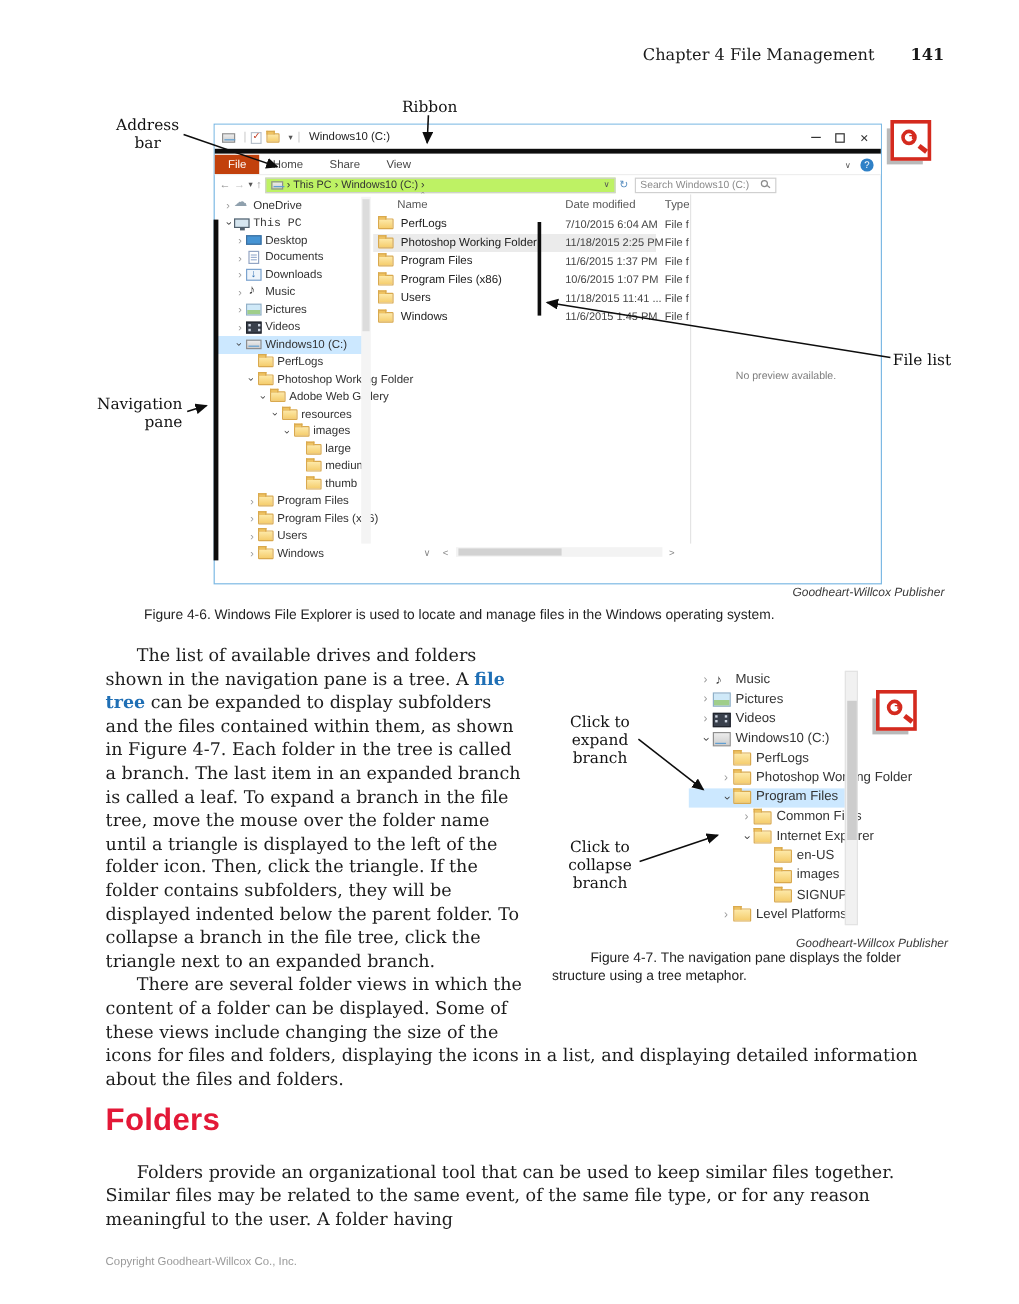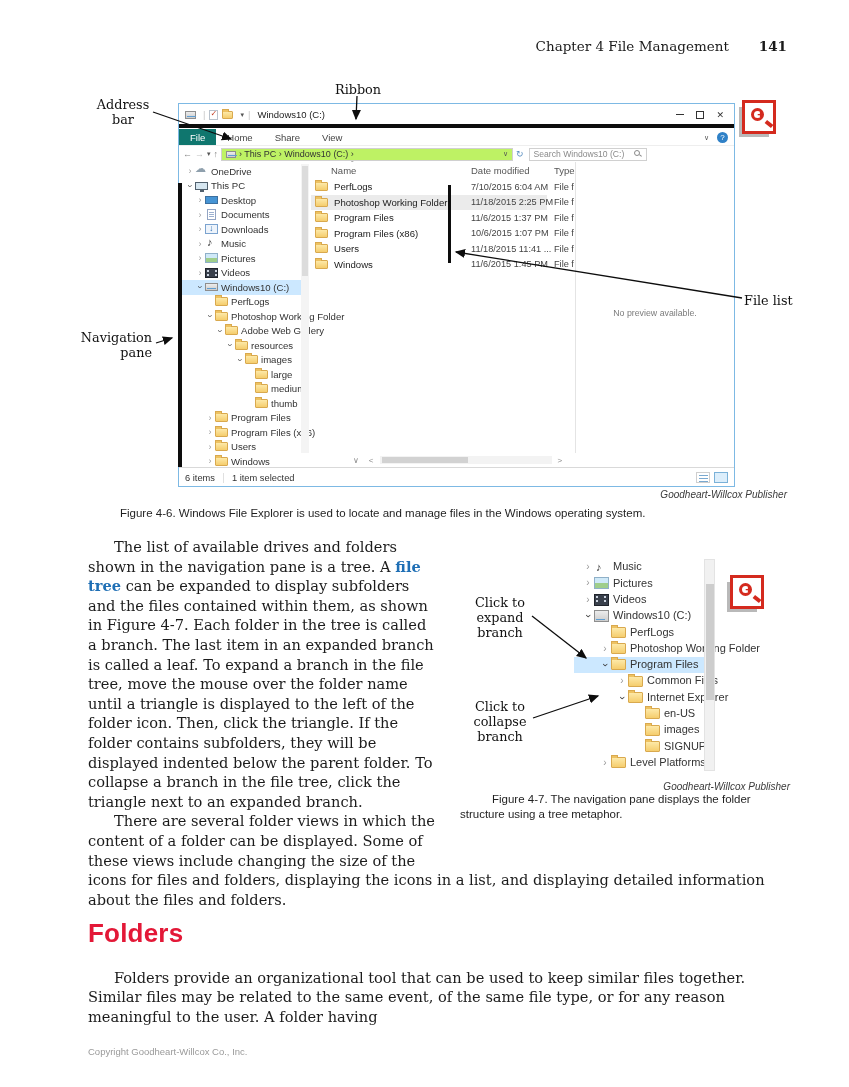--- a/index.html
+++ b/index.html
@@ -53,21 +53,21 @@
   .qat-caret, .tiny-chev { font-size:7px; color:#555; }
   .win-title { margin-left:7px; color:#222; }
   .win-ctrls { margin-left:auto; display:flex; gap:12px; align-items:center; padding-right:4px; }
   .wc-min { width:8px; height:1px; background:#333; }
   .wc-max { width:8px; height:8px; border:1px solid #333; }
   .wc-close { font-size:9px; color:#333; line-height:8px; }
 
   .tabsrow { position:absolute; left:0; top:25px; width:100%; height:17px; background:#fff;
              display:flex; align-items:stretch; border-bottom:1px solid #eee; }
   .tabsrow .tab { padding:0 11px; line-height:17px; color:#444; }
-  .tabsrow .tab.active { background:#0f766e; color:#fff; }
+  .tabsrow .tab.active { background:#c2410c; color:#fff; }
   .ribbon-right { margin-left:auto; display:flex; align-items:center; gap:8px; padding-right:6px; }
   .help-btn { width:11px; height:11px; border-radius:50%; background:#2f81c7; color:#fff;
               font-size:8px; line-height:11px; text-align:center; }
 
   .addrrow { position:absolute; left:0; top:42px; width:100%; height:16px; display:flex;
              align-items:center; gap:3px; padding:0 4px; color:#7a7a7a; }
   .nav-arrow { font-size:9px; color:#8a8a8a; }
   .nav-arrow.fwd { color:#c0c0c0; }
   .addrbox { width:292px; height:13px; border:1px solid #d0d0d0; display:flex; align-items:center;
              gap:3px; padding:0 4px; color:#333; font-size:9px; background:#bef264; }
@@ -243,21 +243,21 @@
 
     <div class="content">
       <div class="navpane">
 
           <div class="row" style="padding-left: 4px;">
             <span class="exp closed">›</span>
             <span class="ic ic-cloud"></span>
             <span>OneDrive</span>
           </div>
 
-          <div class="row" style="padding-left: 4px;">
+          <div class="row" style="padding-left: 4px; font-family: Liberation Mono, monospace;">
             <span class="exp open">›</span>
             <span class="ic ic-pc"></span>
             <span>This PC</span>
           </div>
 
           <div class="row" style="padding-left: 14px;">
             <span class="exp closed">›</span>
             <span class="ic ic-desktop"></span>
             <span>Desktop</span>
           </div>
@@ -435,28 +435,20 @@
 
     <div class="hscrollrow">
       <span class="hs-navchev">∨</span>
       <span class="hs-left">&lt;</span>
       <span class="hs-track">
           <span class="hs-thumb"></span>
         </span>
       <span class="hs-right">&gt;</span>
     </div>
 
-    <div class="statusbar">
-      <span class="st-count">6 items</span>
-      <span class="st-sel">1 item selected</span>
-      <span class="viewbtns">
-        <span class="vb vb-details"></span>
-        <span class="vb vb-thumbs"></span>
-      </span>
-    </div>
   </div>
 
   <div class="bar bar-ribbon"></div>
   <div class="bar bar-nav"></div>
   <div class="bar bar-files"></div>
 
   <div class="zoomicon zoomicon-1">
     <span class="zi-lens"></span>
     <span class="zi-handle"></span>
   </div>

